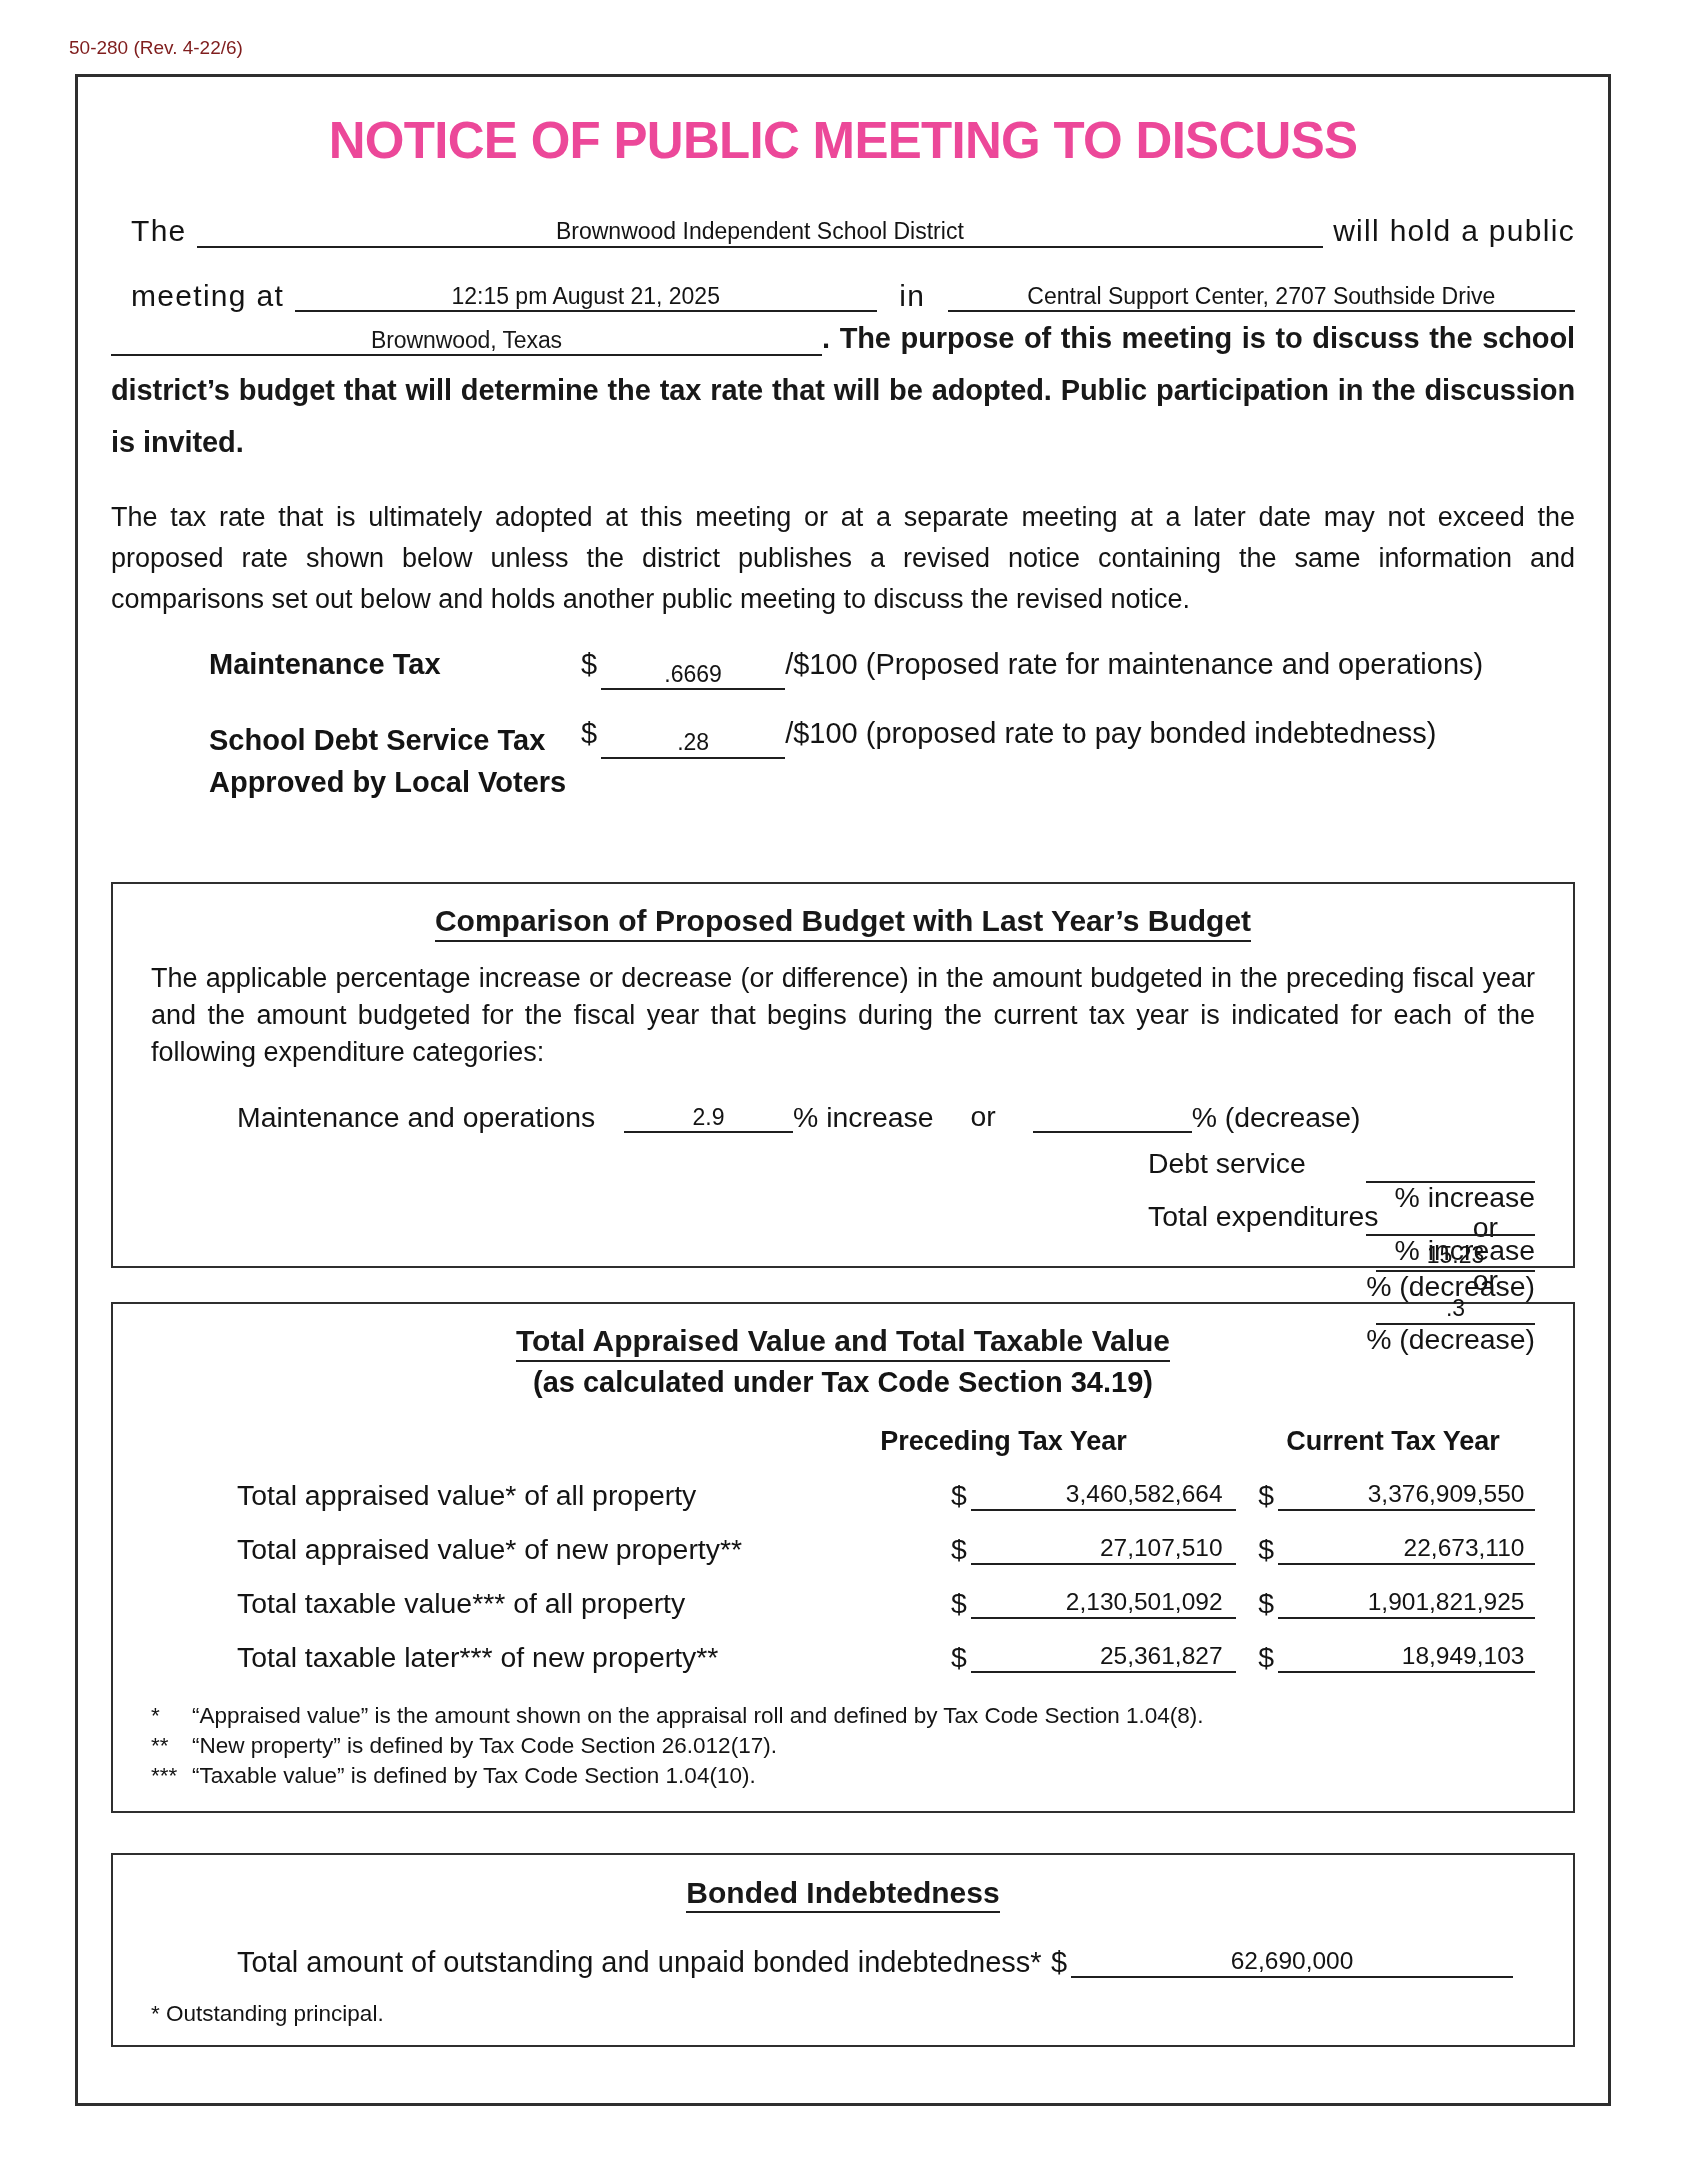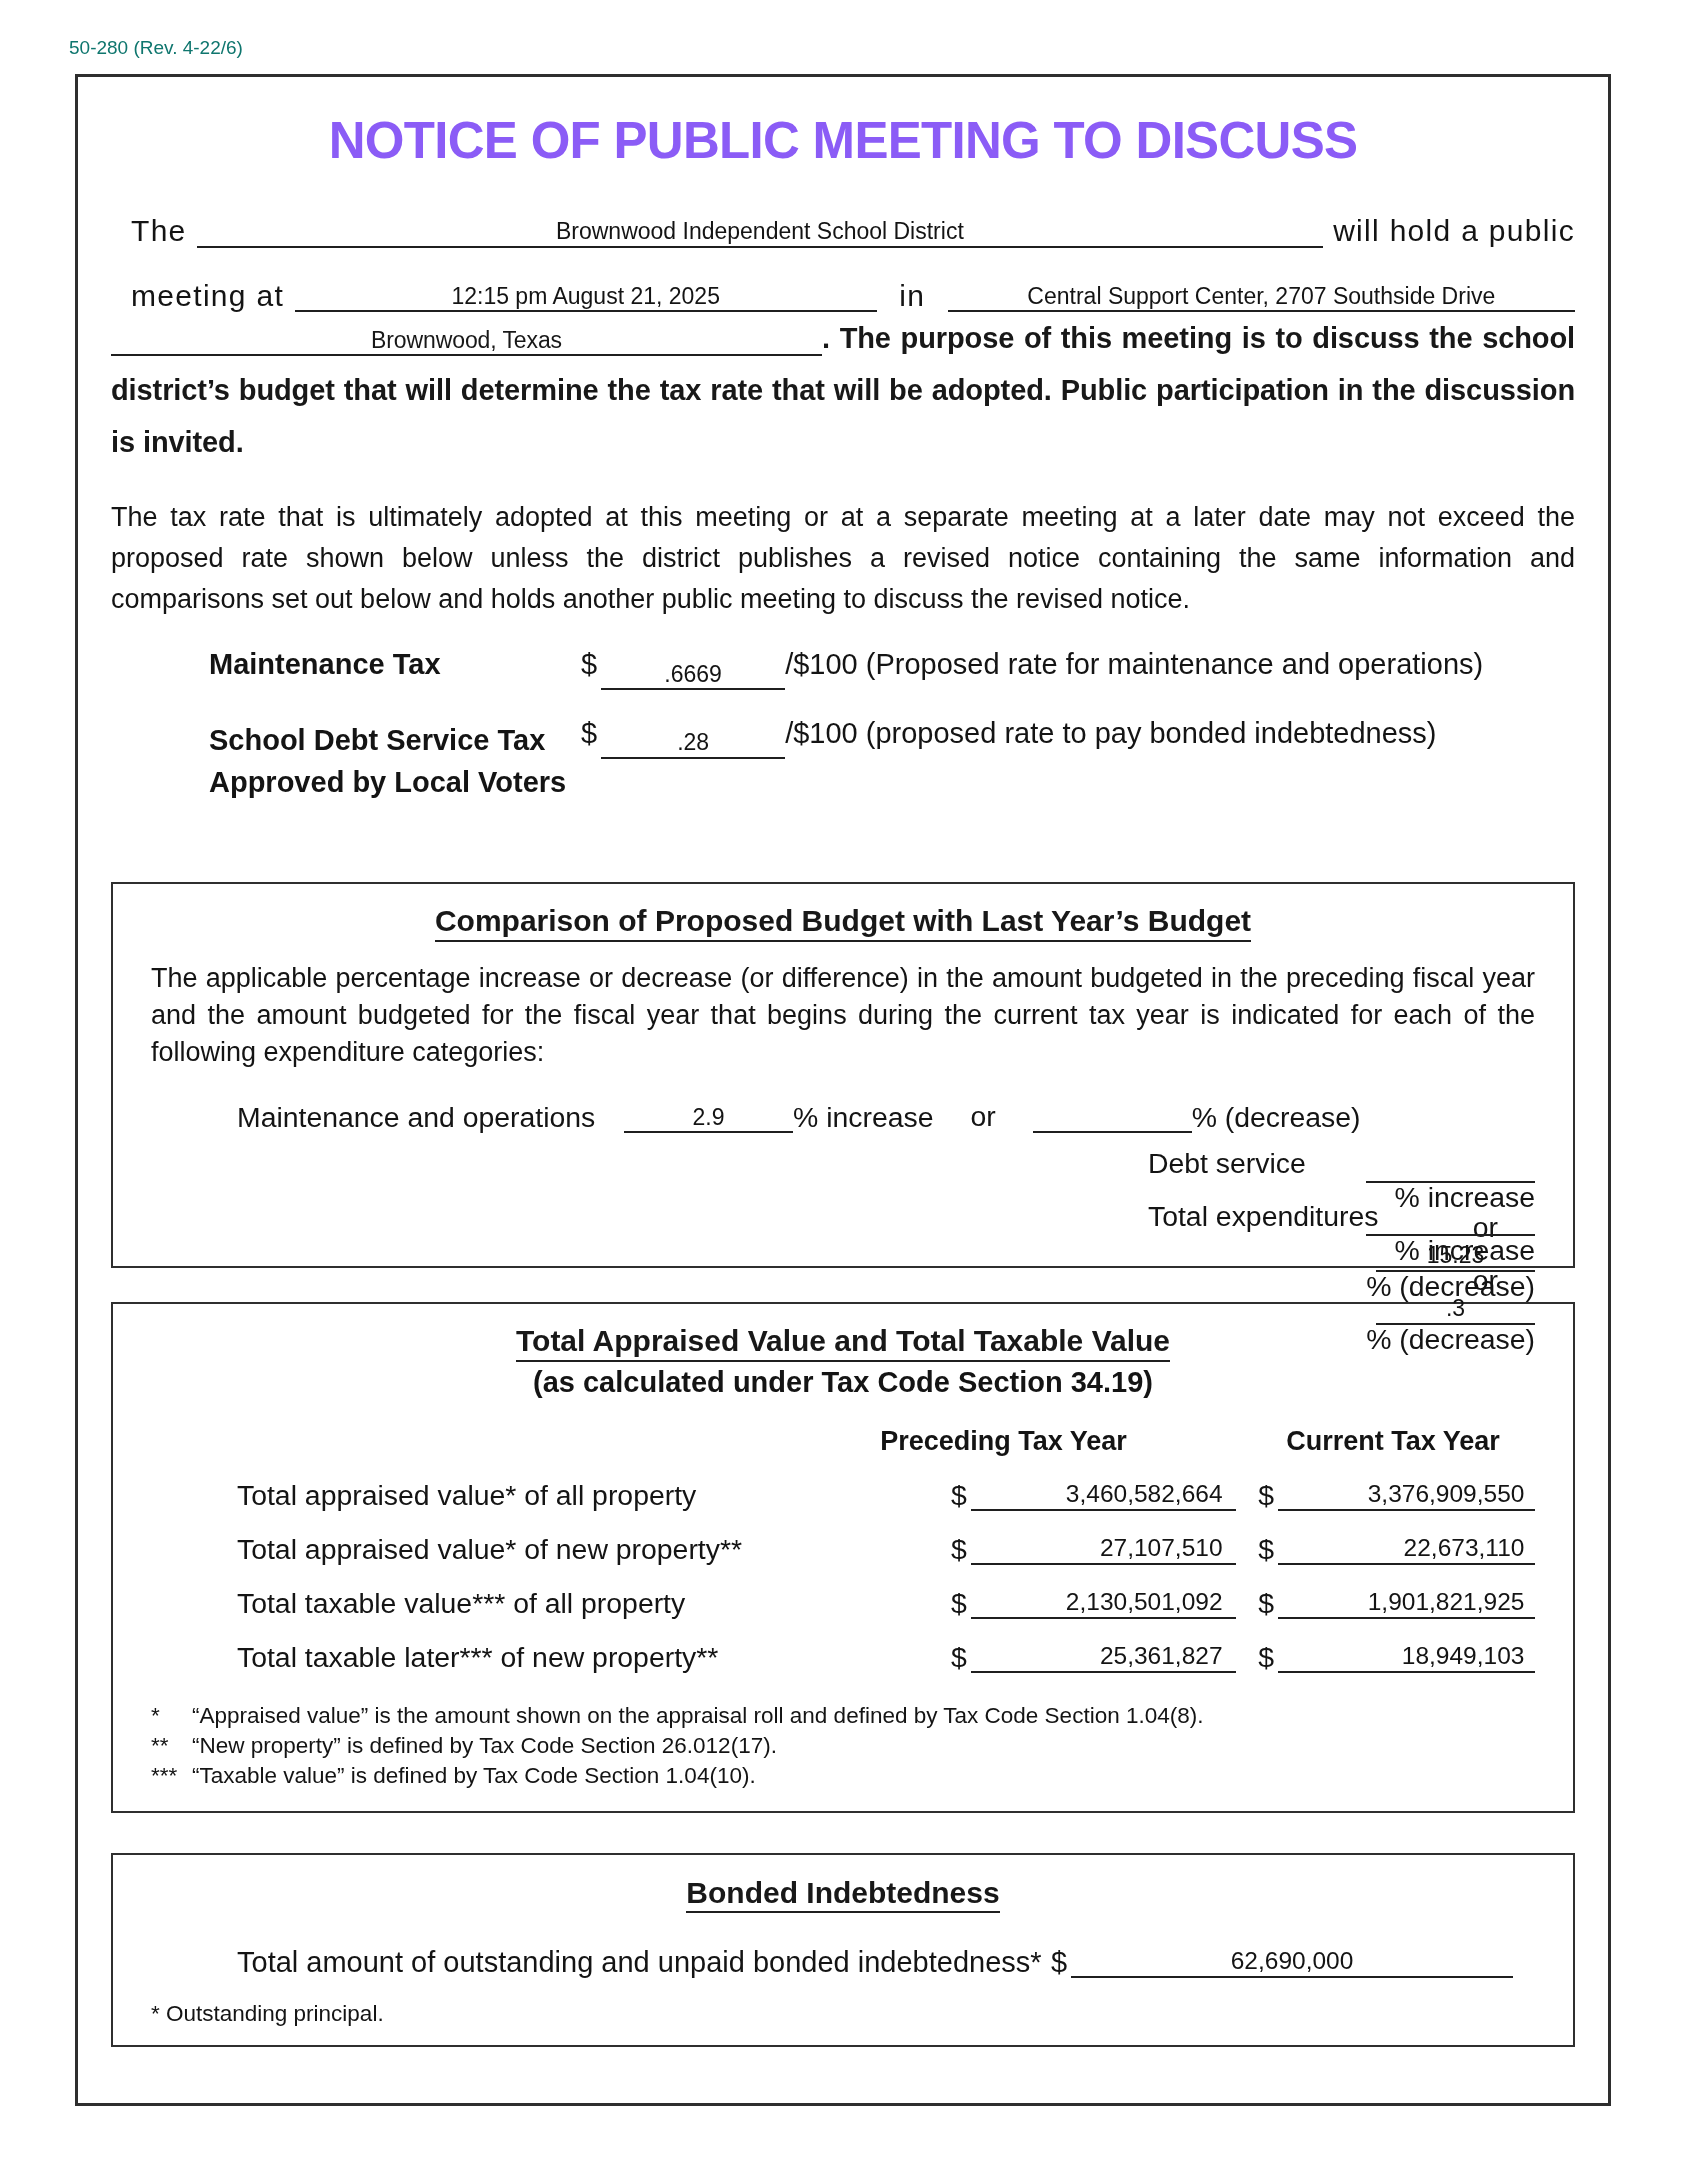--- a/index.html
+++ b/index.html
@@ -5,38 +5,38 @@
   * { box-sizing: border-box; margin: 0; padding: 0; }
   html, body { background: #ffffff; }
   body {
     width: 1687px; height: 2183px;
     position: relative;
     font-family: "Liberation Sans", sans-serif;
     color: #141414;
   }
   .form-number {
     position: absolute; left: 69px; top: 37px;
-    font-size: 19px; color: #0f766e;
+    font-size: 19px; color: #7f1d1d;
   }
   .sheet {
     position: absolute; left: 75px; top: 74px;
     width: 1536px; height: 2032px;
     border: 3.3px solid #2e2e2e;
     padding: 0 33px;
     background: #fff;
   }
   
   .title {
     margin-top: 29px;
     text-align: center;
     font-weight: bold;
     font-size: 51px;
     line-height: 69px;
     letter-spacing: -0.7px;
-    color: #8b5cf6;
+    color: #ec4899;
   }
   
   .fill {
     border-bottom: 2.6px solid #1f1f1f;
     display: inline-flex;
     align-items: flex-end;
     justify-content: center;
     height: 100%;
     padding-bottom: 2.6px;
   }

